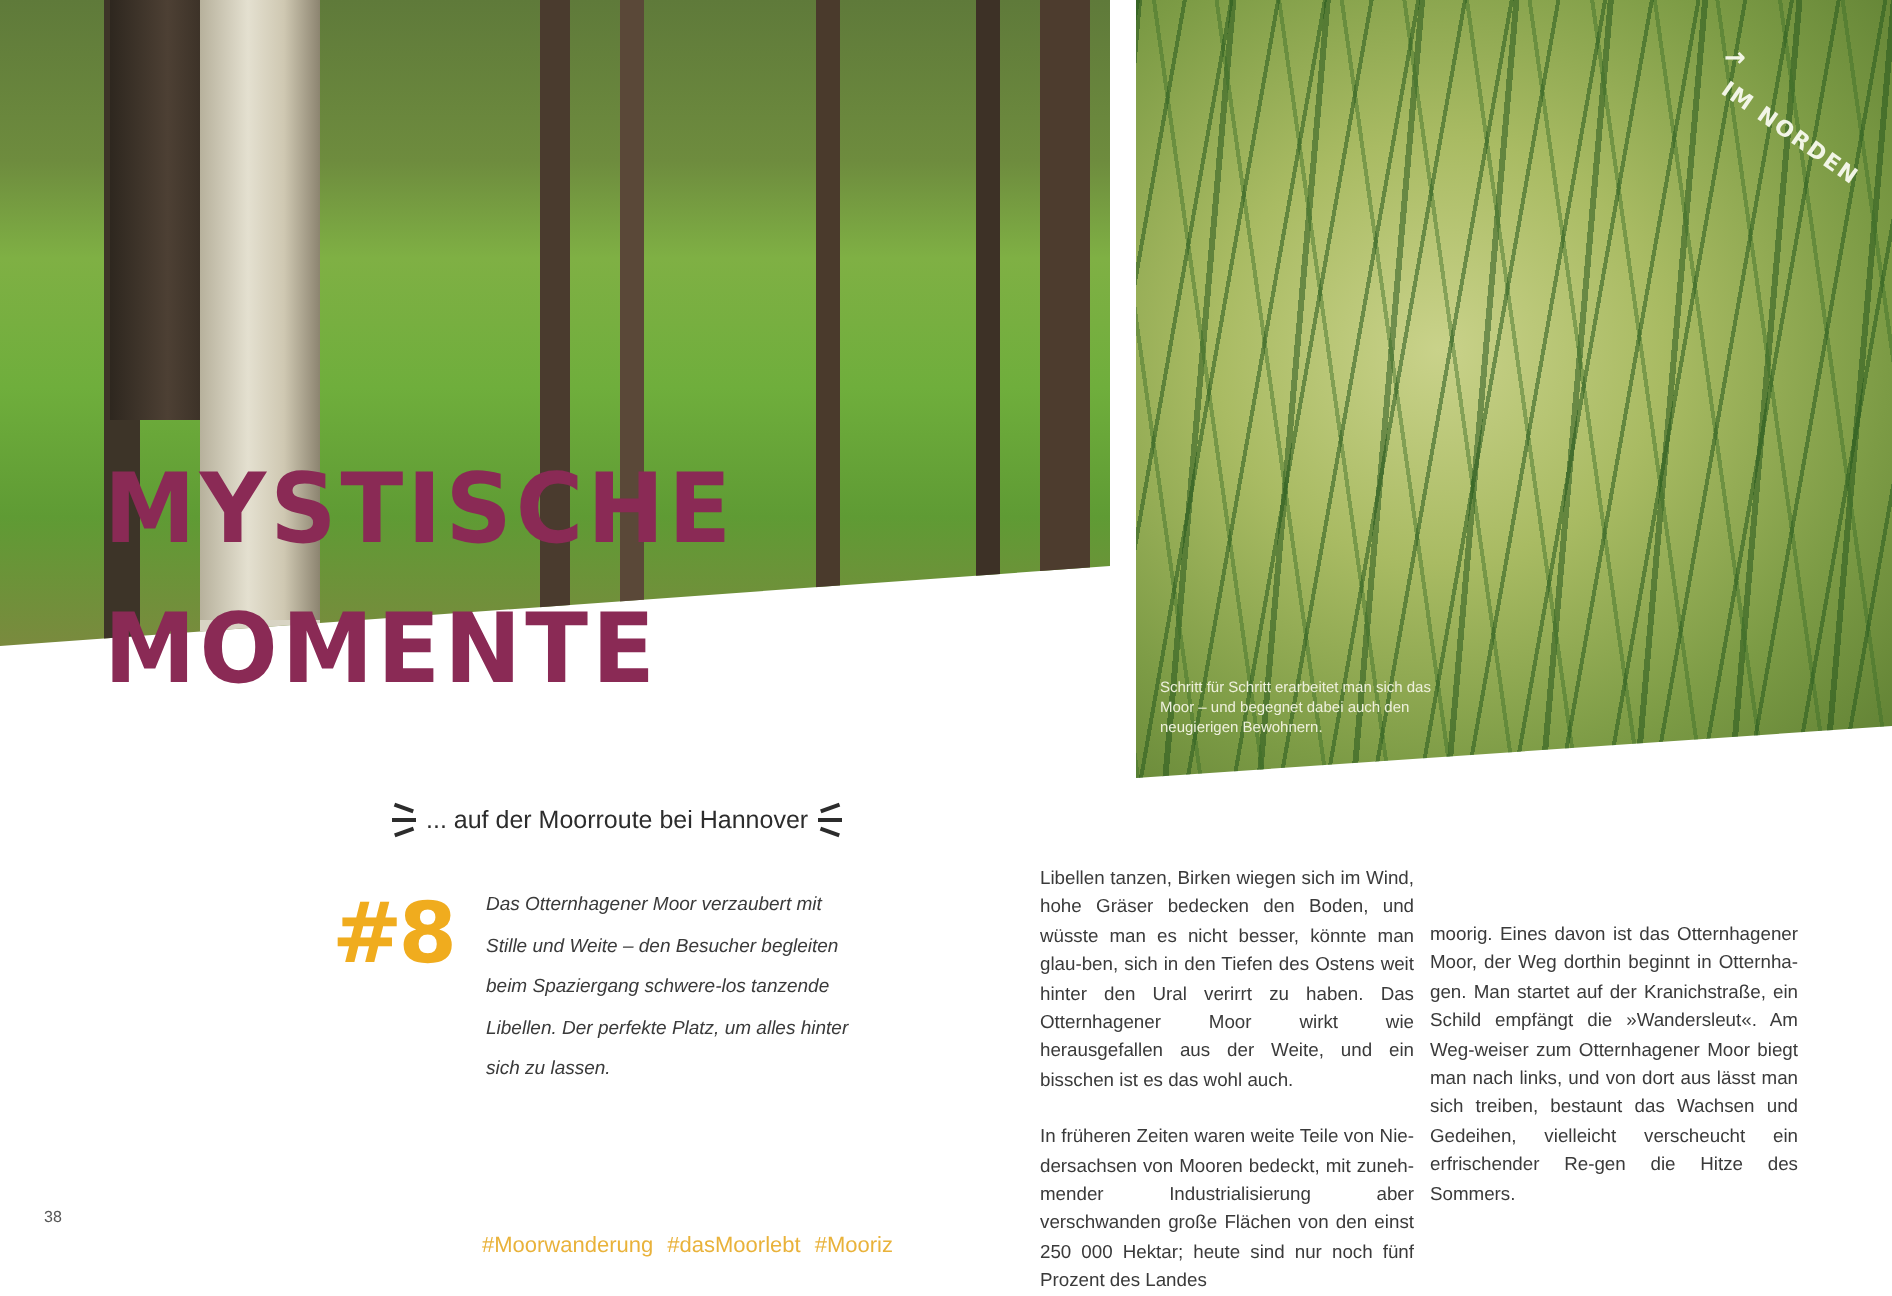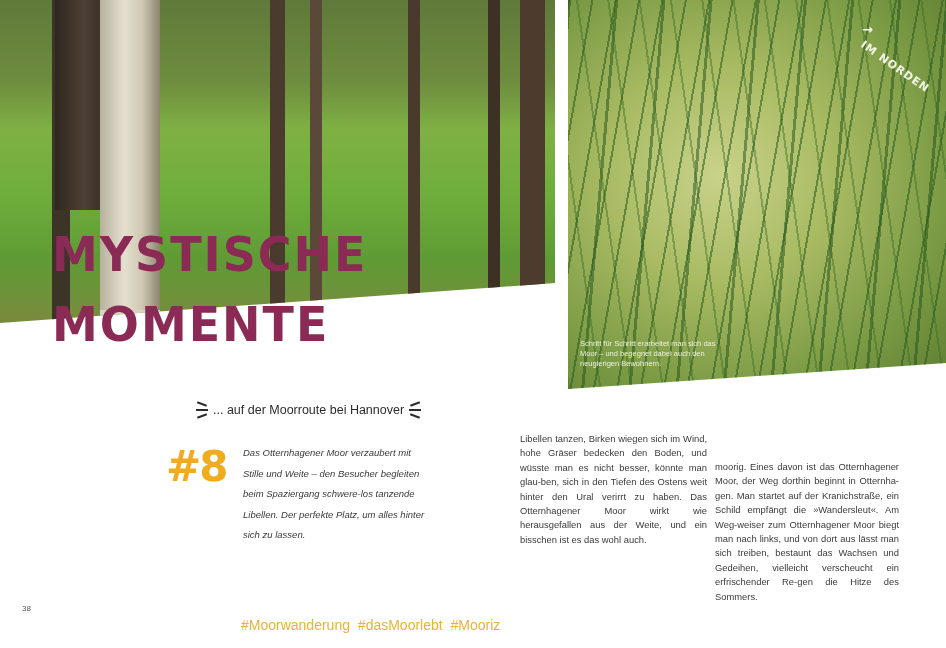--- a/index.html
+++ b/index.html
@@ -46,21 +46,21 @@
   .deco.right i:nth-child(3){ top:14px; left:1px; transform:rotate(20deg);} 
   .num8 { position:absolute; left:166px; top:442px; font-family:"DejaVu Sans", sans-serif; font-weight:bold; font-size:42px; color:#f0ac1e; letter-spacing:-2px; }
   .intro { position:absolute; left:243px; top:443px; width:190px; font-style:italic; font-size:9.5px; line-height:20.5px; color:#3a3a3a; }
   .col { position:absolute; width:187px; font-size:9.4px; line-height:14.4px; color:#3a3a3a; text-align:justify; }
   .col p { margin:0 0 14px 0; }
   .col1 { left:520px; top:432px; }
   .col2 { left:715px; top:432px; width:184px;margin-top:28px; }
   .pagenum { position:absolute; top:604px; font-size:8px; color:#555;text-align:right; }
   .pn-left { left:22px; }
   .pn-right { left:913px;margin-left:39px; }
-  .tags { position:absolute; left:241px; top:617px; font-size:14px; color:#e9b23a; word-spacing:4px; }
+  .tags { position:absolute; left:241px; top:617px; font-size:11px; color:#e9b23a; word-spacing:4px; }
 </style>
 </head>
 <body>
 
 <div class="photo-left">
   <div class="trunk-dark"></div>
   <div class="trunk-shade"></div>
 </div>
 
 <div class="photo-right"></div>
@@ -86,20 +86,21 @@
       <i></i>
       <i></i>
     </span>
 </div>
 
 <div class="num8">#8</div>
 <div class="intro">Das Otternhagener Moor verzaubert mit Stille und Weite – den Besucher begleiten beim Spaziergang schwere-los tanzende Libellen. Der perfekte Platz, um alles hinter sich zu lassen.</div>
 
 <div class="col col1">
   <p>Libellen tanzen, Birken wiegen sich im Wind, hohe Gräser bedecken den Boden, und wüsste man es nicht besser, könnte man glau-ben, sich in den Tiefen des Ostens weit hinter den Ural verirrt zu haben. Das Otternhagener Moor wirkt wie herausgefallen aus der Weite, und ein bisschen ist es das wohl auch.</p>
+  <p>In früheren Zeiten waren weite Teile von Nie-dersachsen von Mooren bedeckt, mit zuneh-mender Industrialisierung aber verschwanden große Flächen von den einst 250 000 Hektar; heute sind nur noch fünf Prozent des Landes</p>
 </div>
 <div class="col col2">
   <p>moorig. Eines davon ist das Otternhagener Moor, der Weg dorthin beginnt in Otternha-gen. Man startet auf der Kranichstraße, ein Schild empfängt die »Wandersleut«. Am Weg-weiser zum Otternhagener Moor biegt man nach links, und von dort aus lässt man sich treiben, bestaunt das Wachsen und Gedeihen, vielleicht verscheucht ein erfrischender Re-gen die Hitze des Sommers.</p>
 </div>
 
 <div class="pagenum pn-left">38</div>
 <div class="tags">#Moorwanderung  #dasMoorlebt  #Mooriz</div>
 <div class="pagenum pn-right">39</div>
 
 </body></html>

